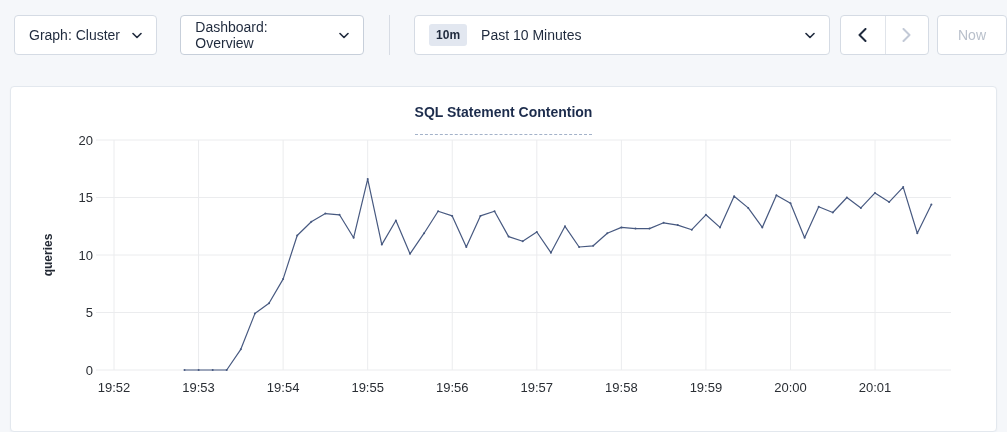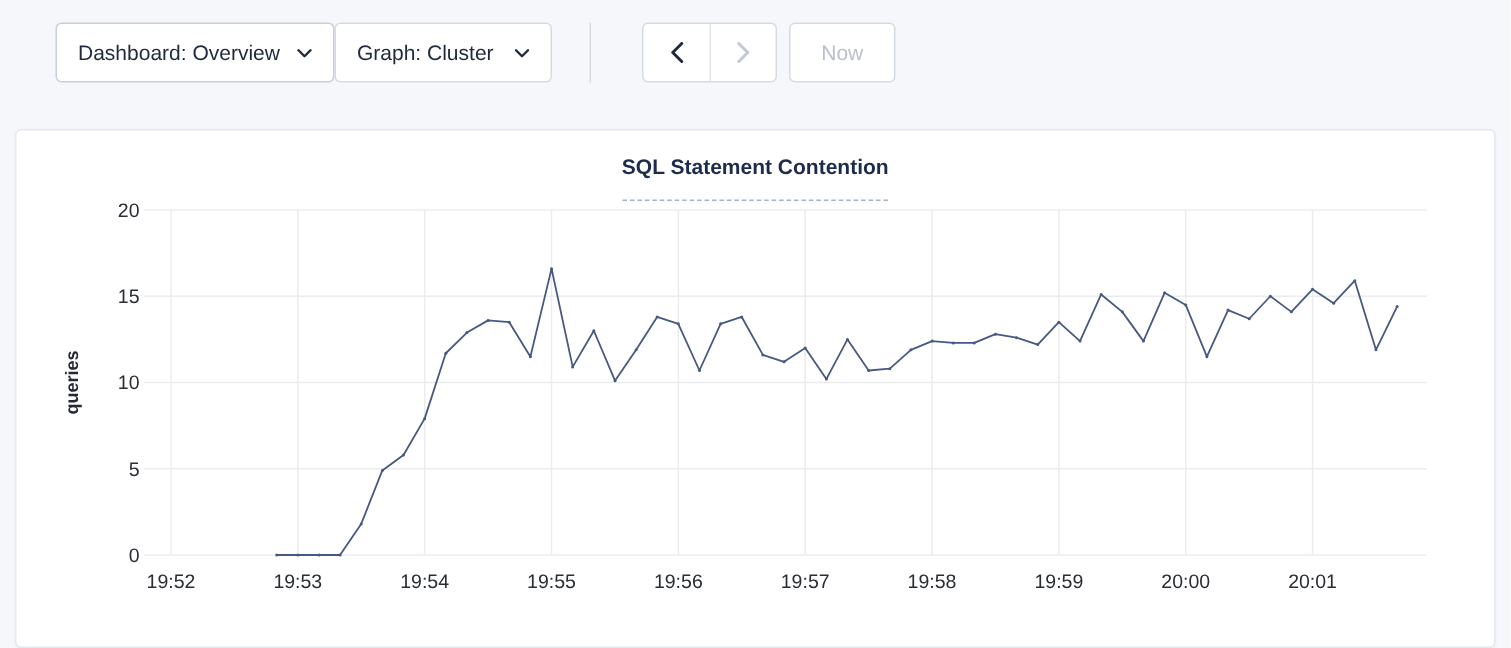--- a/index.html
+++ b/index.html
@@ -66,36 +66,43 @@
   .chart-svg text {
     font-family: "Liberation Sans", "DejaVu Sans", sans-serif;
     font-size: 13px; fill: #2a2e34;
   }
   .chart-svg text.axis-label { font-size: 12px; font-weight: bold; fill: #242a35; }
 </style>
 </head>
 <body>
 
 <div class="toolbar">
+  <div class="dd dd-graph">
+    <span class="lbl">Graph: Cluster</span>
+    <svg class="chev" width="10" height="7" viewBox="0 0 10 7">
+        <polyline points="1,1.5 5,5.5 9,1.5" fill="none" stroke="#1f2a3d" stroke-width="1.6" stroke-linecap="round" stroke-linejoin="round"></polyline>
+      </svg>
+  </div>
+
   <div class="dd dd-dash">
     <span class="lbl">Dashboard: Overview</span>
     <svg class="chev" width="10" height="7" viewBox="0 0 10 7">
         <polyline points="1,1.5 5,5.5 9,1.5" fill="none" stroke="#1f2a3d" stroke-width="1.6" stroke-linecap="round" stroke-linejoin="round"></polyline>
       </svg>
   </div>
 
-  <div class="dd dd-graph">
-    <span class="lbl">Graph: Cluster</span>
-    <svg class="chev" width="10" height="7" viewBox="0 0 10 7">
+  <div class="vdivider"></div>
+
+  <div class="time-picker">
+    <span class="tp-badge">10m</span>
+    <span class="tp-label">Past 10 Minutes</span>
+    <svg class="tp-chev" width="10" height="7" viewBox="0 0 10 7">
         <polyline points="1,1.5 5,5.5 9,1.5" fill="none" stroke="#1f2a3d" stroke-width="1.6" stroke-linecap="round" stroke-linejoin="round"></polyline>
       </svg>
   </div>
-
-  <div class="vdivider"></div>
-
 
   <div class="nav-group">
     <button class="nav-btn">
       <svg width="9" height="14" viewBox="0 0 9 14">
           <polyline points="7.5,1 1.5,7 7.5,13" fill="none" stroke="#1f2a3d" stroke-width="2" stroke-linecap="round" stroke-linejoin="round"></polyline>
         </svg>
     </button>
     <button class="nav-btn disabled">
       <svg width="9" height="14" viewBox="0 0 9 14">
           <polyline points="1.5,1 7.5,7 1.5,13" fill="none" stroke="#c2c9d6" stroke-width="2" stroke-linecap="round" stroke-linejoin="round"></polyline>

